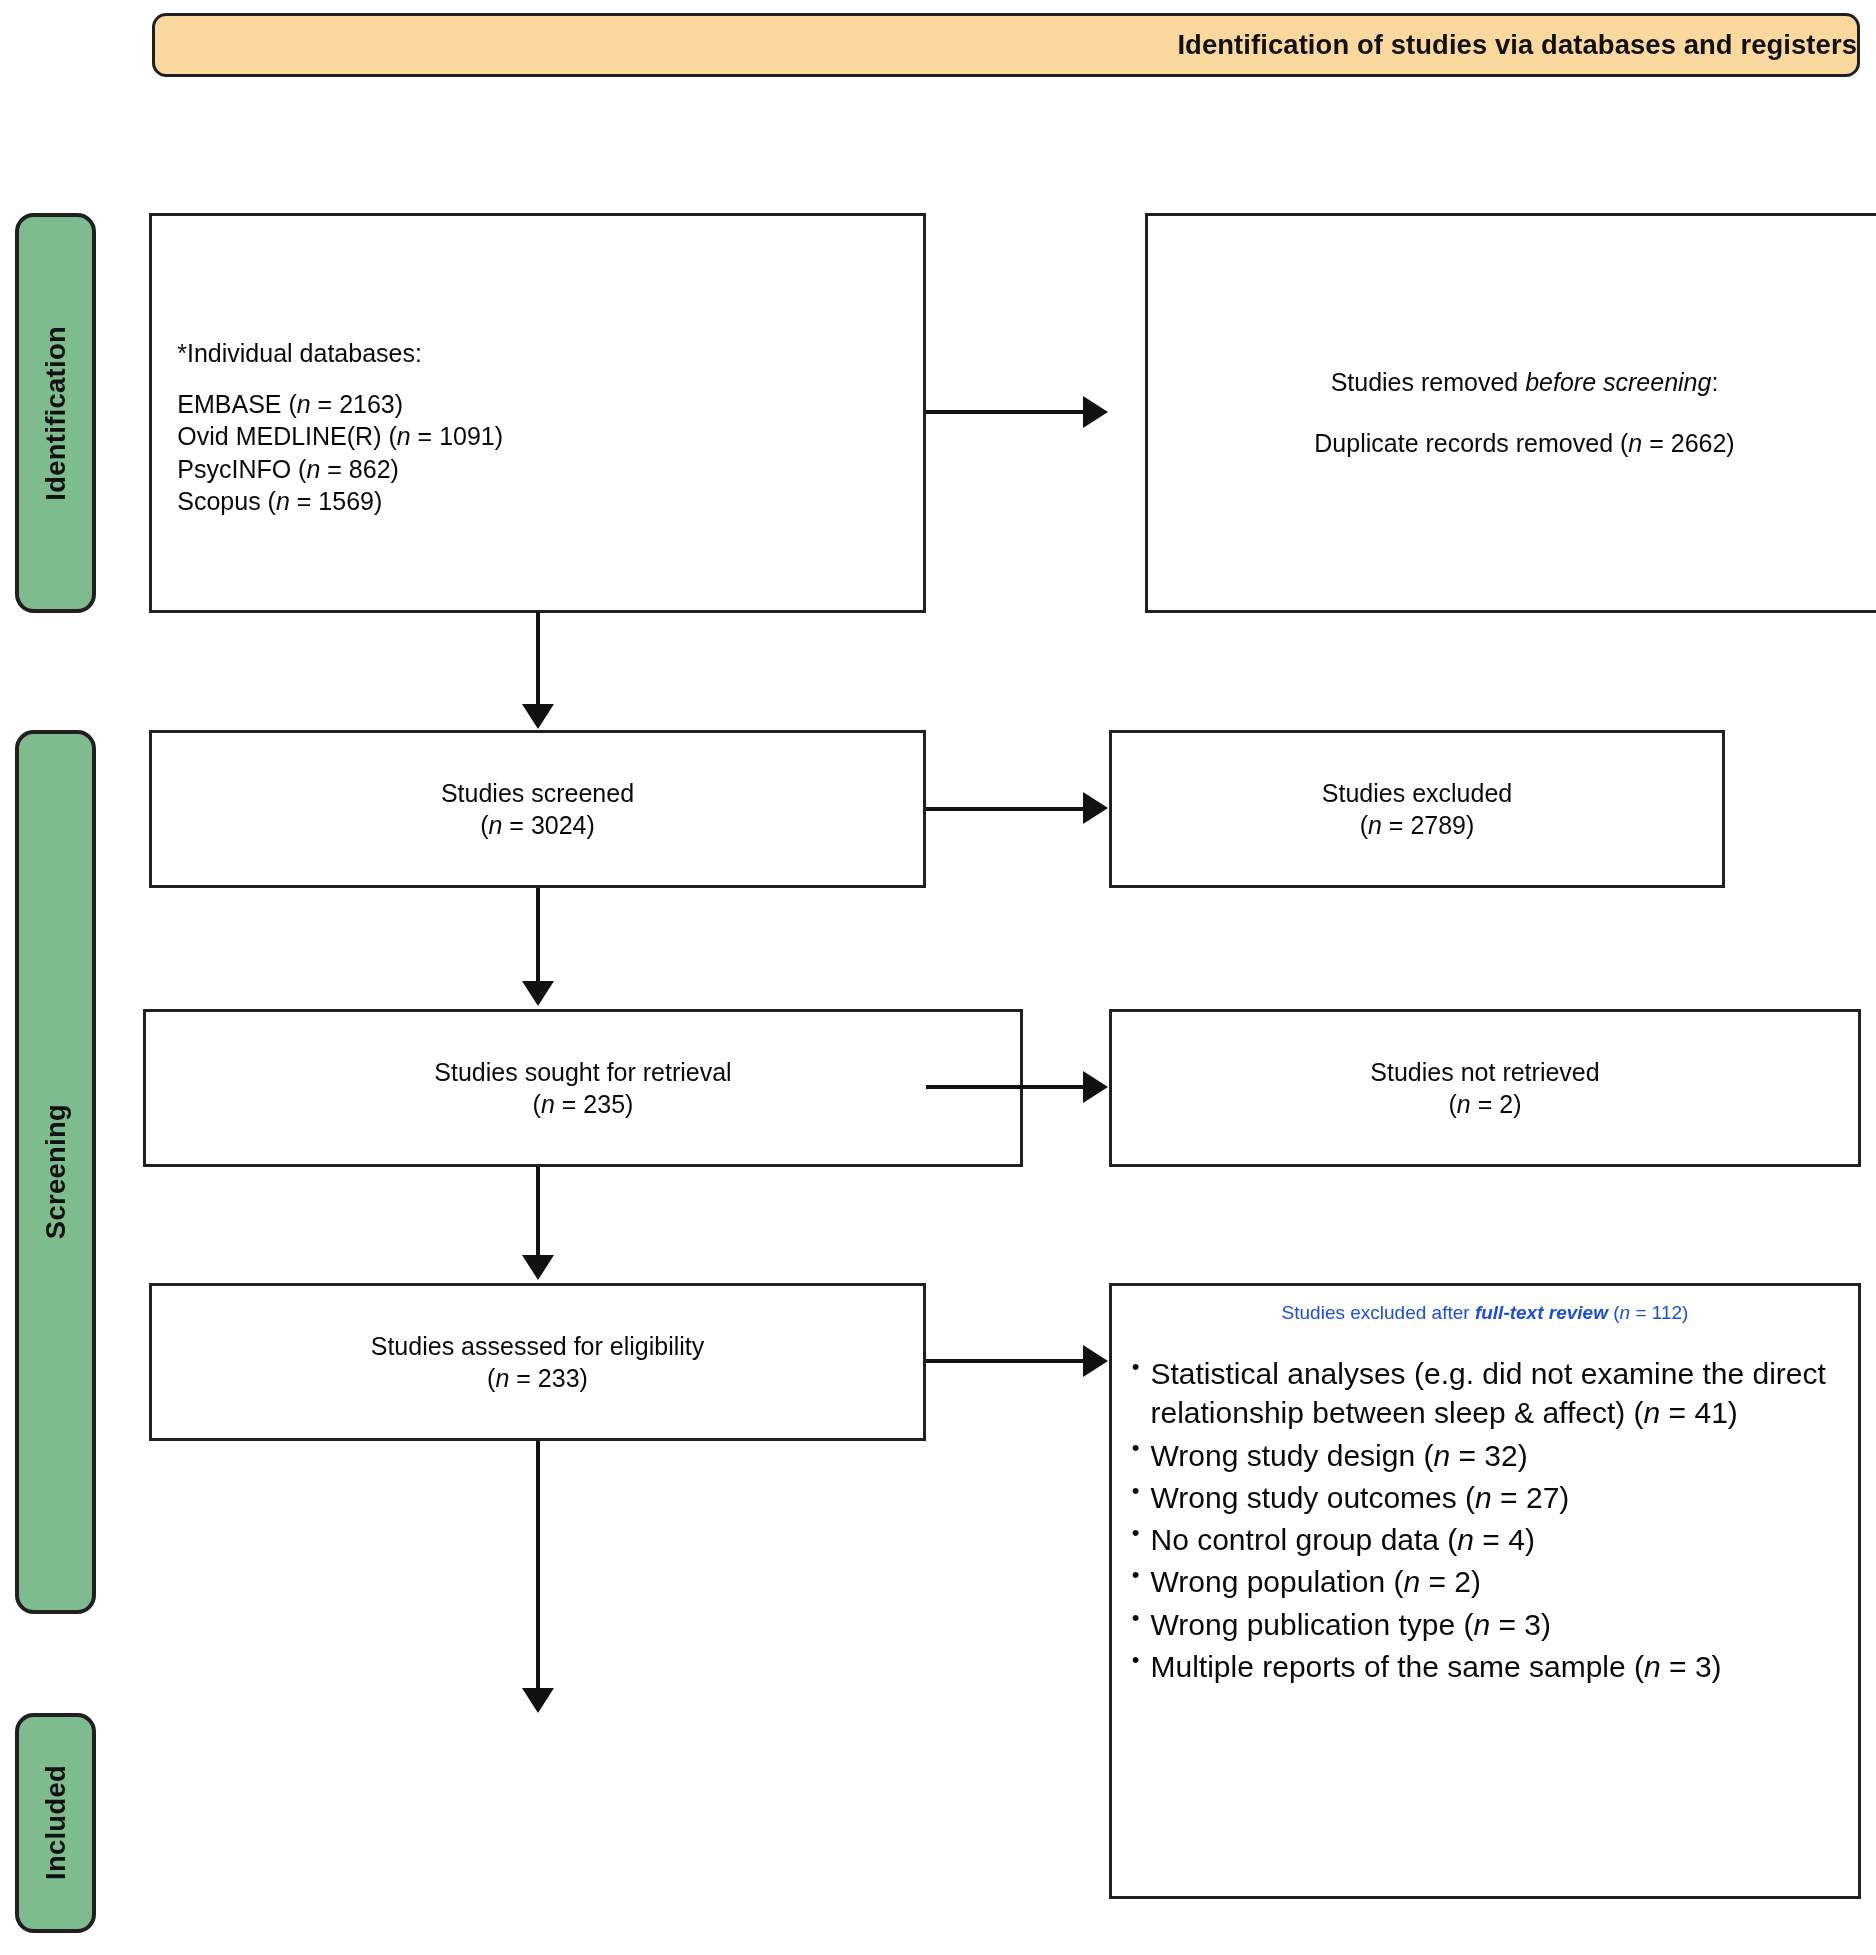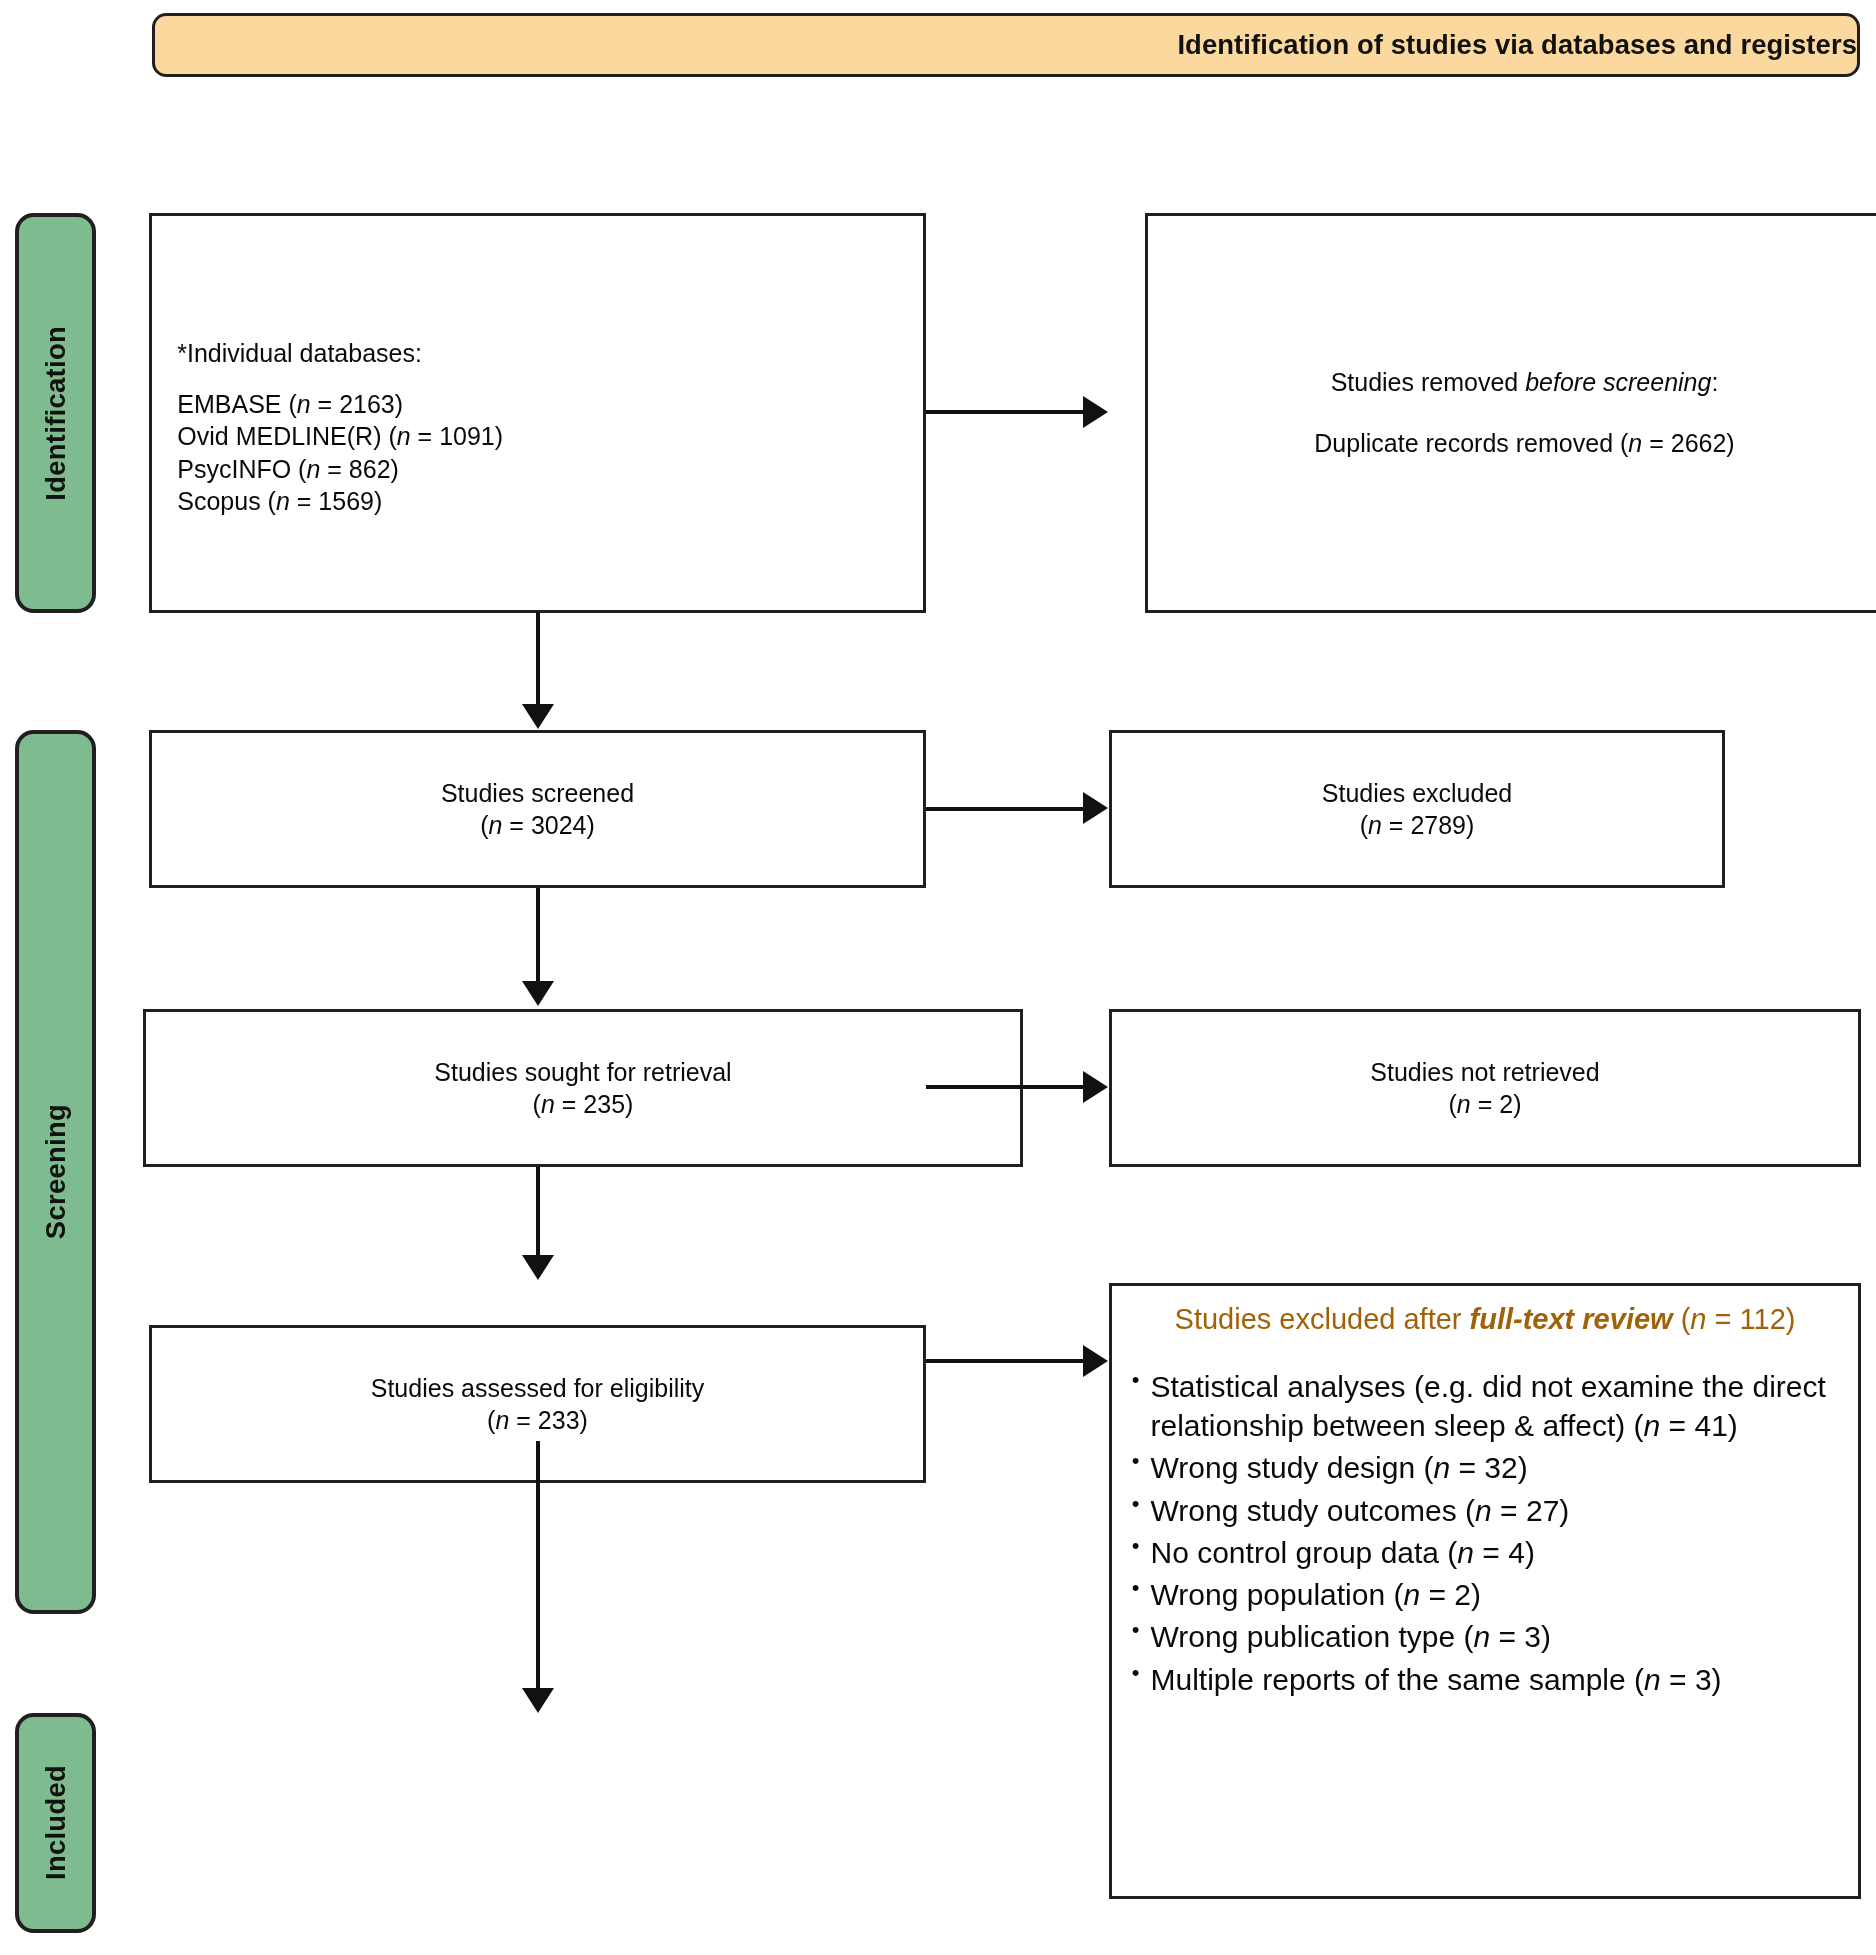--- a/index.html
+++ b/index.html
@@ -87,21 +87,21 @@
     line-height: 1.30;
     color: #0a0a0a;
   }
   .gap-sm { height: 18.7px; }
   .gap-md { height: 28.5px; }
 
   
   #box-identified   { left: 149px; top: 213px;  width: 777px; height: 400px; }
   #box-screened     { left: 149px; top: 730px; width: 777px; height: 158px; }
   #box-sought       { left: 143px; top: 1009px; width: 880px; height: 158px; }
-  #box-assessed     { left: 149px; top: 1283px; width: 777px; height: 158px; margin-top: 42px; }
+  #box-assessed     { left: 149px; top: 1283px; width: 777px; height: 158px; }
   #box-included     { left: 149px; top: 1713px; width: 777px; height: 220px; }
 
   
   #box-removed      { left: 1145px; top: 213px;  width: 759px; height: 400px; }
   #box-excluded     { left: 1109px; top: 730px; width: 616px; height: 158px; }
   #box-notretrieved { left: 1109px; top: 1009px; width: 752px; height: 158px; }
   #box-fulltext     { left: 1109px; top: 1283px; width: 752px; height: 616px;
                       justify-content: flex-start; padding: 15.4px 16.5px 11px 16.5px; }
 
   #box-identified { align-items: center; text-align: center; }
@@ -110,24 +110,24 @@
     text-align: left;
     padding-left: 6.6px;
   }
 
   .italic-n { font-style: italic; }
   .bold-ital { font-weight: bold; font-style: italic; }
   .ital { font-style: italic; }
 
   
   .ft-head {
-    font-size: 29px;
+    font-size: 19px;
     line-height: 1.28;
     text-align: center;
-    color: #a16207;
+    color: #1d4ed8;
     padding: 0 10px;
   }
   .ft-list {
     margin: 0;
     padding: 0;
     list-style: none;
   }
   .ft-list li {
     position: relative;
     font-size: 30px;

